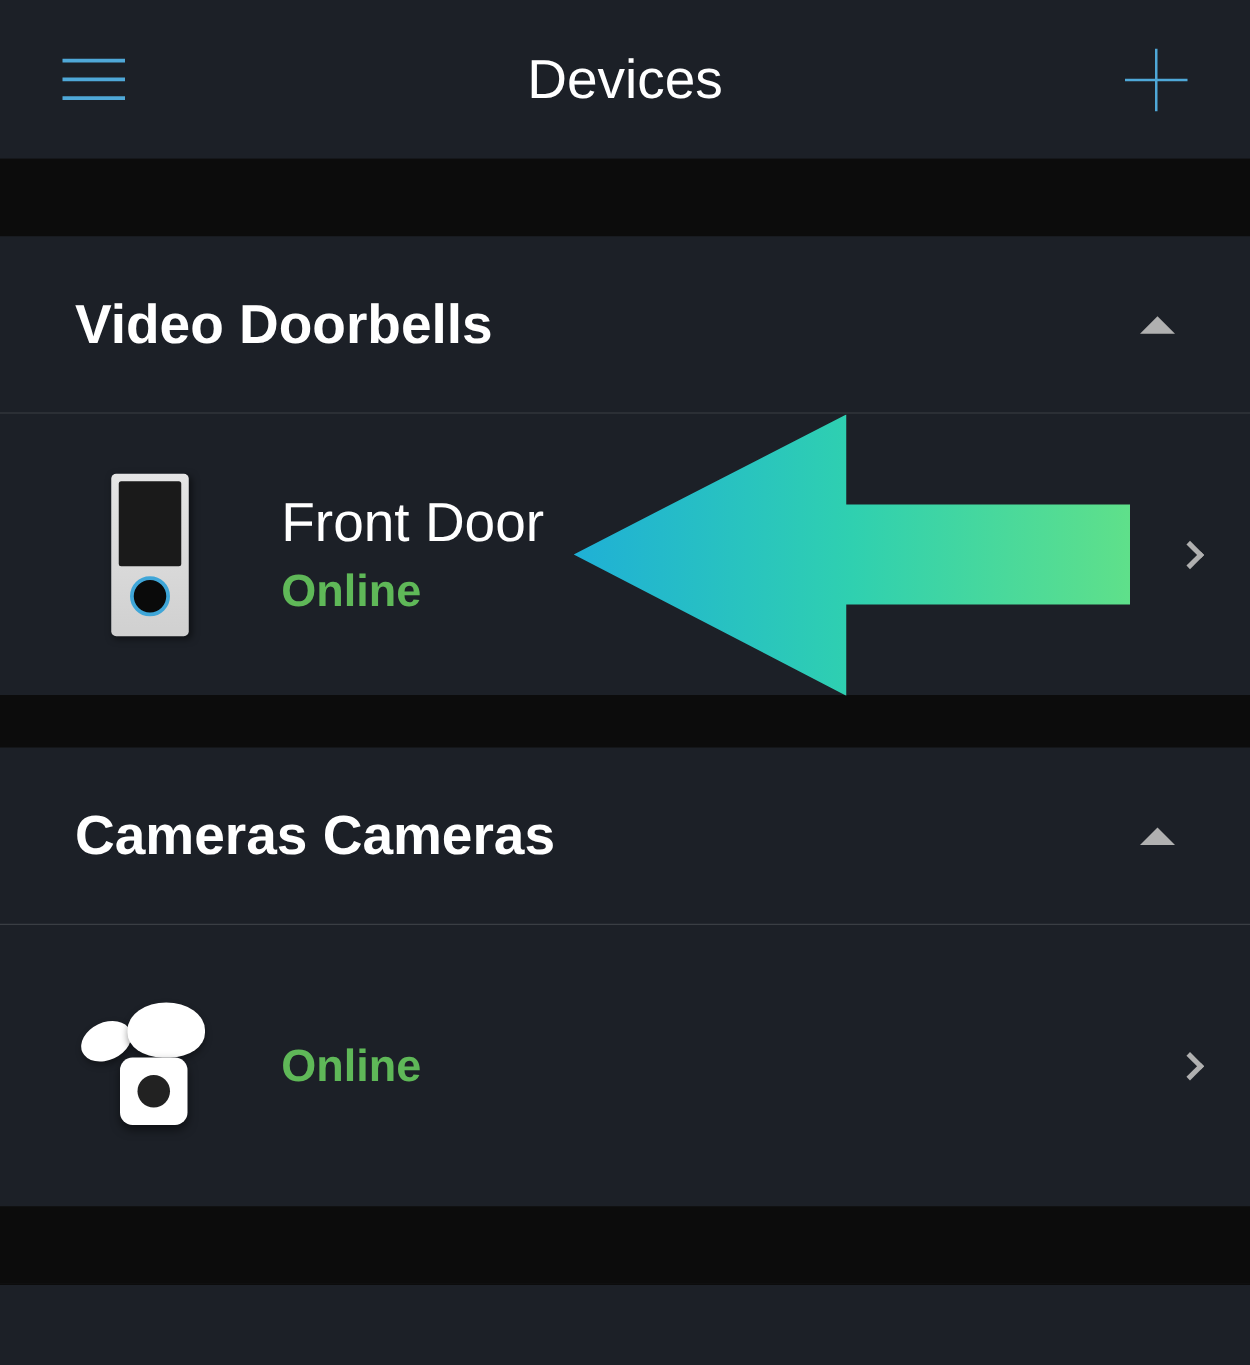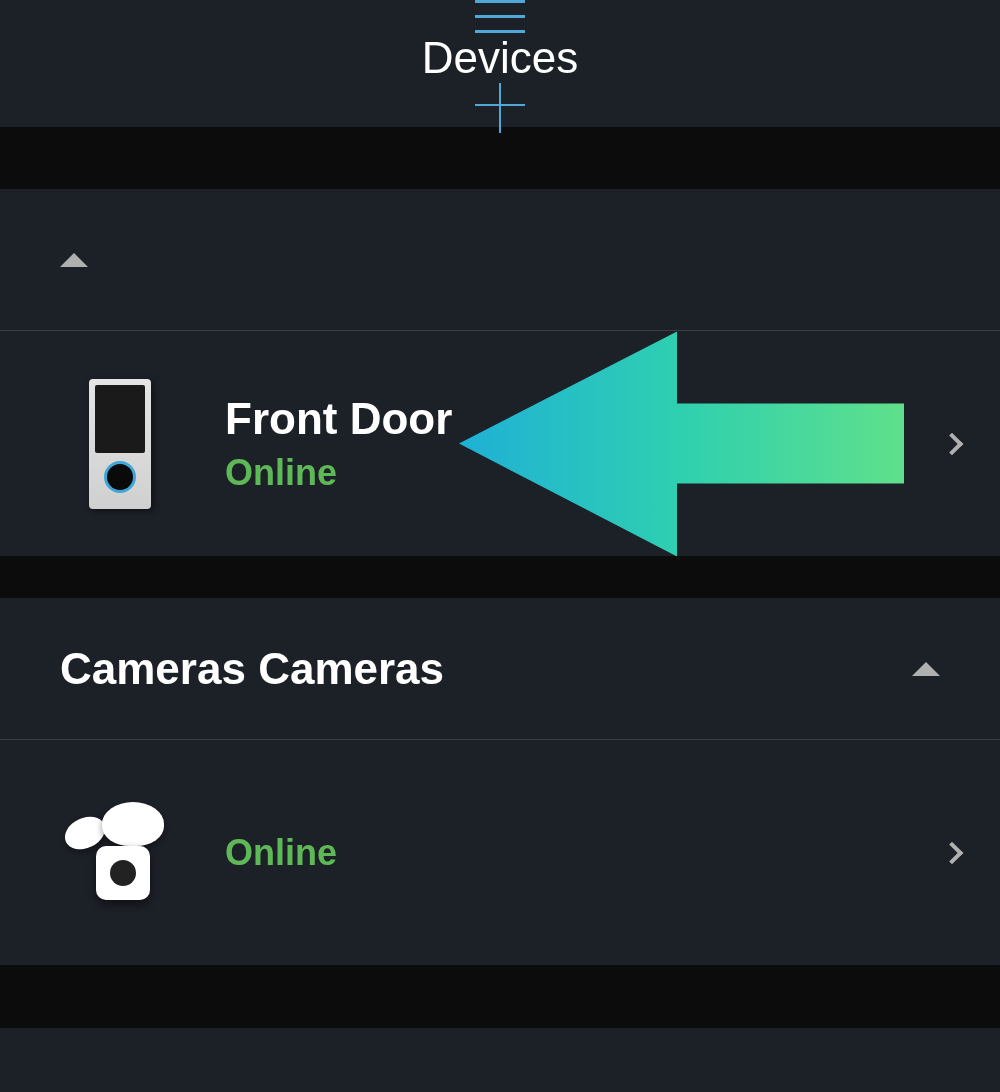--- a/index.html
+++ b/index.html
@@ -14,21 +14,20 @@
       font-family: -apple-system, BlinkMacSystemFont, "Segoe UI", Helvetica, Arial, sans-serif;
       overflow: hidden;
     }
     .header {
       height: 127px;
       background: #1c2027;
       display: flex;
       align-items: center;
       justify-content: space-between;
       padding: 0 50px;
-      flex-direction: column;
     }
     .menu-icon {
       display: flex;
       flex-direction: column;
       gap: 12px;
       cursor: pointer;
     }
     .menu-icon span {
       display: block;
       width: 50px;
@@ -184,21 +183,21 @@
       border-radius: 50%;
     }
     .device-info {
       display: flex;
       flex-direction: column;
       gap: 8px;
     }
     .device-name {
       color: #fff;
       font-size: 44px;
-      font-weight: 700;
+      font-weight: 400;
     }
     .device-status {
       color: #5fb858;
       font-size: 36px;
       font-weight: 700;
     }
     .chevron-right {
       margin-left: auto;
       width: 16px;
       height: 16px;
@@ -245,20 +244,21 @@
       <span></span>
       <span></span>
   </div>
   <div class="header-title">Devices</div>
   <div class="plus-icon"></div>
 </div>
 
 <div class="gap"></div>
 
 <div class="section-header">
+  <div class="section-title">Video Doorbells</div>
   <div class="caret-up"></div>
 </div>
 
 <div class="device-row">
   <div class="device-thumb">
     <div class="doorbell-draw">
       <div class="faceplate"></div>
       <div class="ring-btn"></div>
     </div>
   </div>

